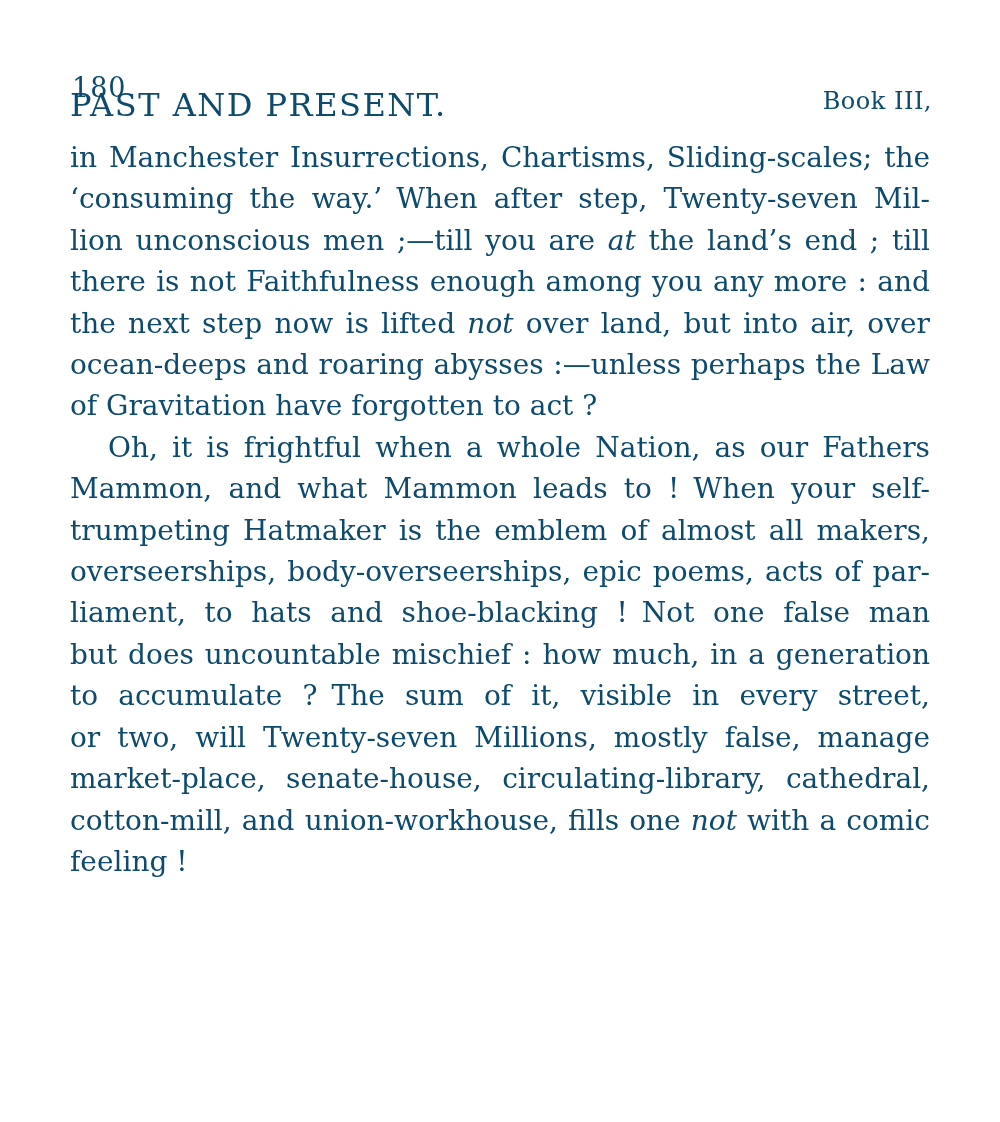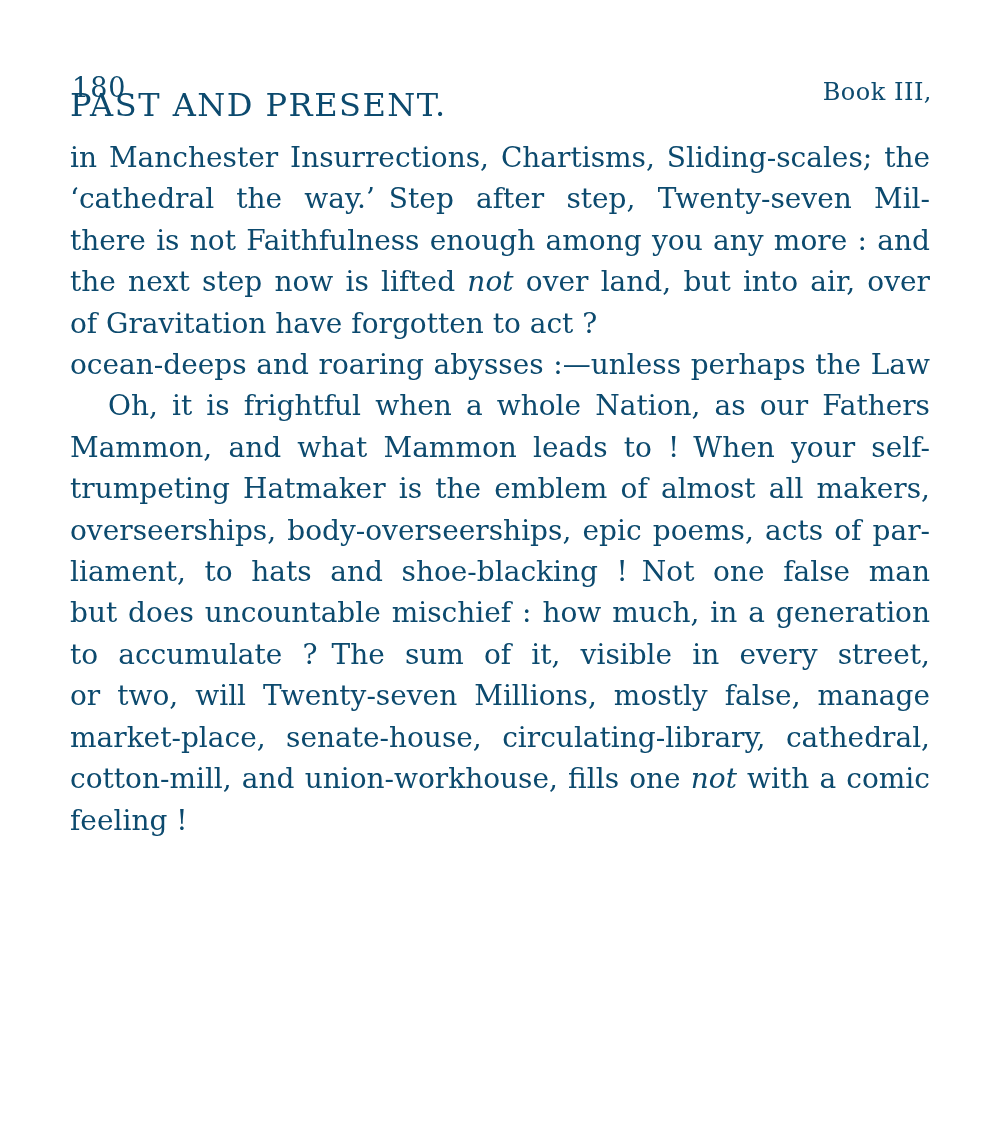--- a/index.html
+++ b/index.html
@@ -35,21 +35,21 @@
     left: 0;
     right: 0;
     top: 16px;
     text-align: left;
     font-size: 32px;
     letter-spacing: 1.5px;
   }
   .head-book {
     position: absolute;
     right: 0;
-    top: 8px;
+    top: 17px;
     font-size: 24px;
     letter-spacing: 0.5px;
   }
   .text-body {
     position: absolute;
     top: 137px;
     left: 70px;
     width: 860px;
   }
   .line {
@@ -73,25 +73,26 @@
 <body>
 
 <div class="page">
   <div class="running-head">
     <span class="page-number">180</span>
     <span class="head-title">PAST AND PRESENT.</span>
     <span class="head-book">Book III,</span>
   </div>
   <div class="text-body">
       <div class="line"><span>in Manchester Insurrections, Chartisms, Sliding-scales; the</span></div>
-      <div class="line"><span>‘cathedral the way.’ Step after step, Twenty-seven Mil-</span></div>
+      <div class="line"><span>‘consuming the way.’ When after step, Twenty-seven Mil-</span></div>
+      <div class="line"><span>lion unconscious men ;—till you are </span><em>at</em><span> the land’s end ; till</span></div>
       <div class="line"><span>there is not Faithfulness enough among you any more : and</span></div>
       <div class="line"><span>the next step now is lifted </span><em>not</em><span> over land, but into air, over</span></div>
+      <div class="line"><span>ocean-deeps and roaring abysses :—unless perhaps the Law</span></div>
       <div class="line last"><span>of Gravitation have forgotten to act ?</span></div>
-      <div class="line"><span>ocean-deeps and roaring abysses :—unless perhaps the Law</span></div>
       <div class="line indent"><span>Oh, it is frightful when a whole Nation, as our Fathers</span></div>
       <div class="line"><span>Mammon, and what Mammon leads to ! When your self-</span></div>
       <div class="line"><span>trumpeting Hatmaker is the emblem of almost all makers,</span></div>
       <div class="line"><span>overseerships, body-overseerships, epic poems, acts of par-</span></div>
       <div class="line"><span>liament, to hats and shoe-blacking ! Not one false man</span></div>
       <div class="line"><span>but does uncountable mischief : how much, in a generation</span></div>
       <div class="line"><span>to accumulate ? The sum of it, visible in every street,</span></div>
       <div class="line"><span>or two, will Twenty-seven Millions, mostly false, manage</span></div>
       <div class="line"><span>market-place, senate-house, circulating-library, cathedral,</span></div>
       <div class="line"><span>cotton-mill, and union-workhouse, fills one </span><em>not</em><span> with a comic</span></div>

